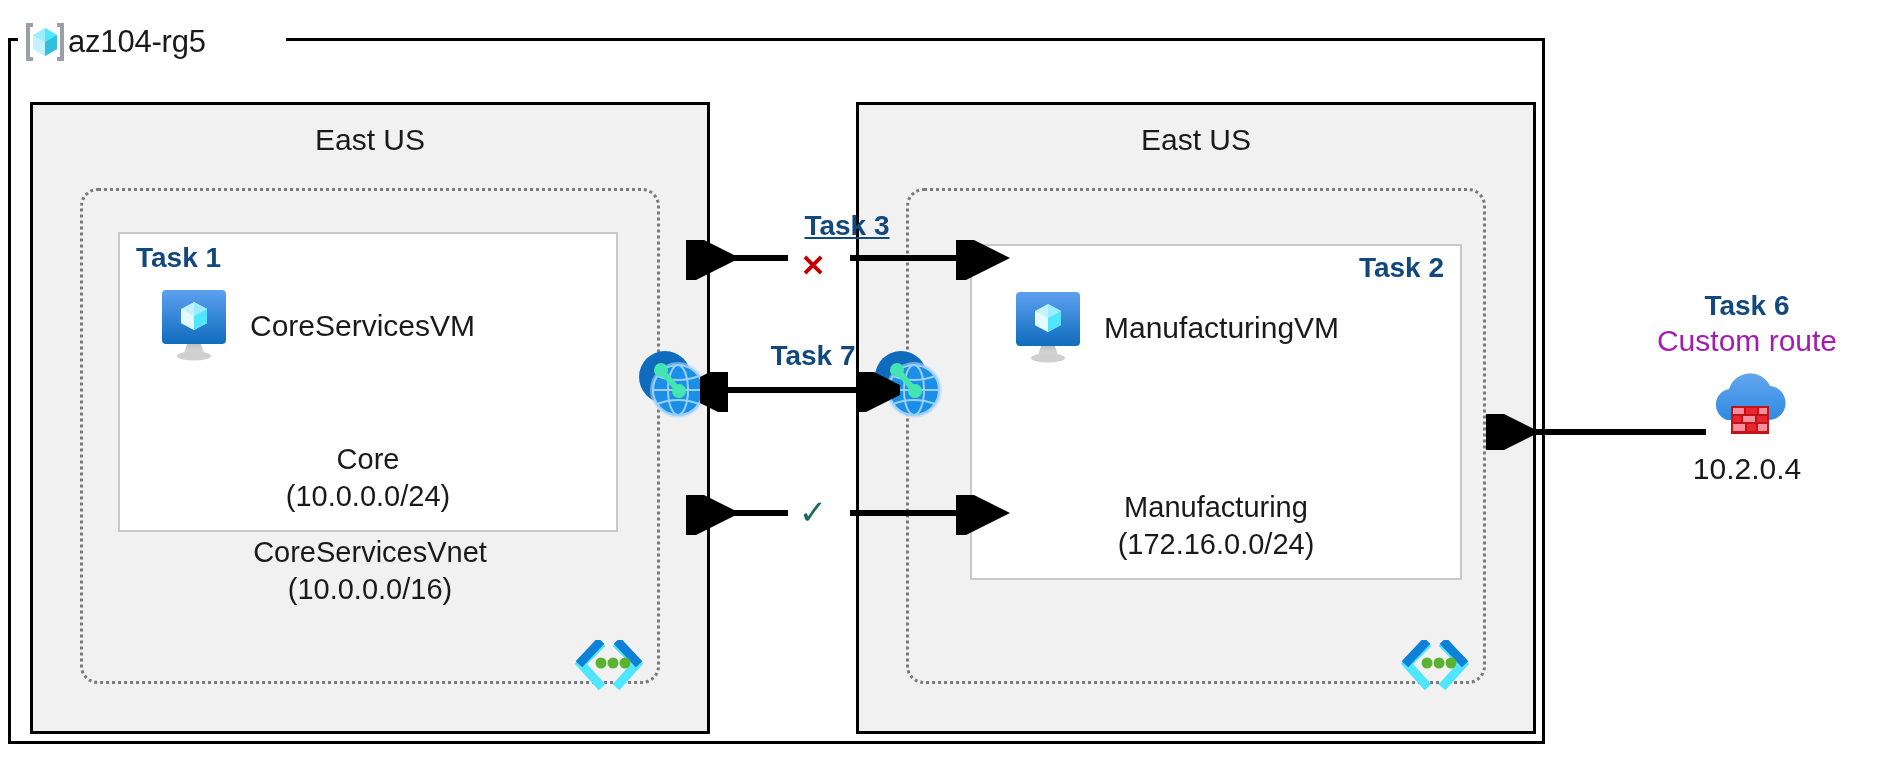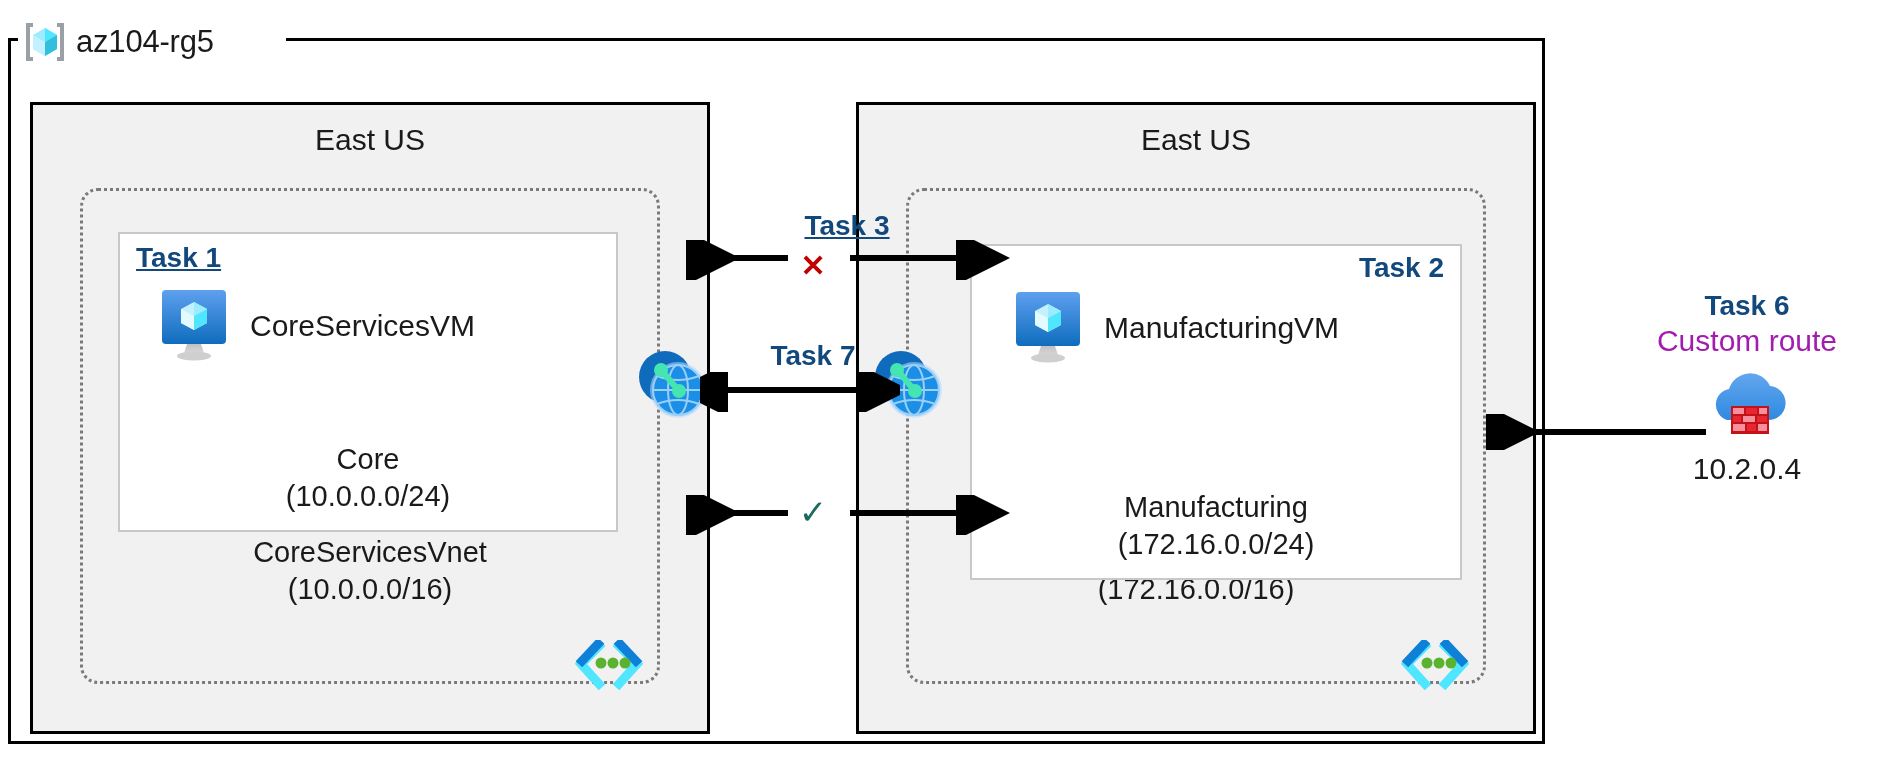--- a/index.html
+++ b/index.html
@@ -25,21 +25,21 @@
   }
   #rg-title-mask{
     position:absolute;
     left:18px; top:20px;
     width:268px; height:42px;
     background:#ffffff;
   }
   #rg-header{
     position:absolute;
     left:22px; top:16px;
-    display:flex; align-items:center; gap:8px;
+    display:flex; align-items:center; gap:0;
     height:52px;
   }
   #rg-name{
     font-size:31px;
     color:#1a1a1a;
     white-space:nowrap;
     letter-spacing:-0.2px;
   }
 
   
@@ -90,21 +90,21 @@
   #subnet-left{ left:118px; top:232px; width:500px; height:300px; }
   #subnet-right{ left:962px; top:244px; width:492px; height:336px;margin-left:8px; }
 
   .task-tag{
     position:absolute;
     font-size:28px;
     font-weight:bold;
     color:#12487c;
     white-space:nowrap;
   }
-  #task1-tag{ left:16px; top:8px;text-decoration:underline; }
+  #task1-tag{ left:16px; top:8px; }
   #task2-tag{ right:16px; top:6px; }
 
   .vm-row{
     position:absolute;
     display:flex;
     align-items:center;
     gap:20px;
   }
   #vm-row-left{ left:38px; top:54px; }
   #vm-row-right{ left:40px; top:44px; }
@@ -251,21 +251,20 @@
       <span class="cidr">(10.0.0.0/24)</span>
     </div>
   </div>
 
   <div class="region" id="region-right">
     <div class="region-label">East US</div>
   </div>
 
   <div class="vnet" id="vnet-right">
     <div class="vnet-label">
-      <span class="cidr">(172.16.0.0/16)</span>
     </div>
   </div>
 
   <div class="icon" style="position:absolute;left:1399px;top:640px;">
     <svg width="72" height="58" viewBox="0 0 72 58">
       <path d="M26 6 L8 24 L26 44" stroke="#50e6ff" stroke-width="9" fill="none" stroke-linecap="square"></path>
       <path d="M25 4 L9 21" stroke="#0f80d8" stroke-width="9" fill="none" stroke-linecap="square"></path>
       <path d="M46 6 L64 24 L46 44" stroke="#50e6ff" stroke-width="9" fill="none" stroke-linecap="square"></path>
       <path d="M47 4 L63 21" stroke="#0f80d8" stroke-width="9" fill="none" stroke-linecap="square"></path>
       <circle cx="28" cy="23" r="5.5" fill="#5ab330"></circle>

